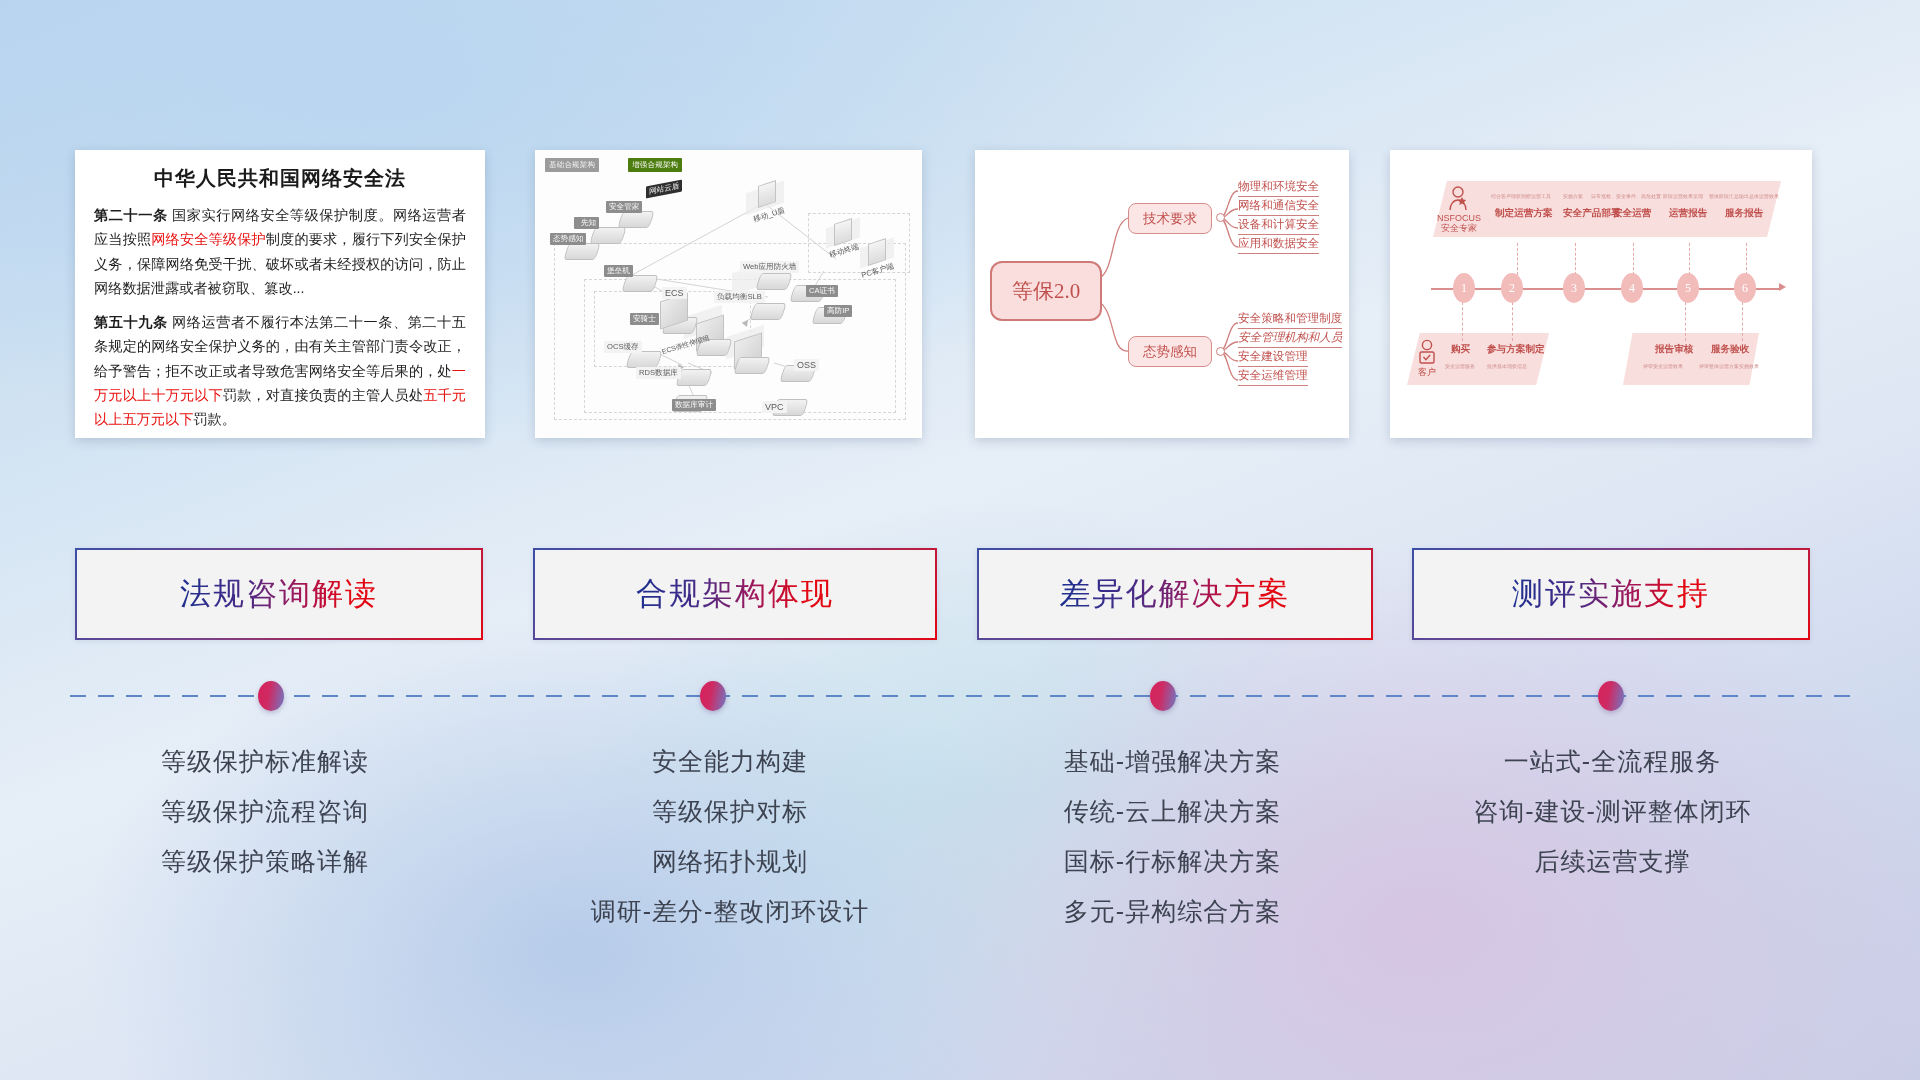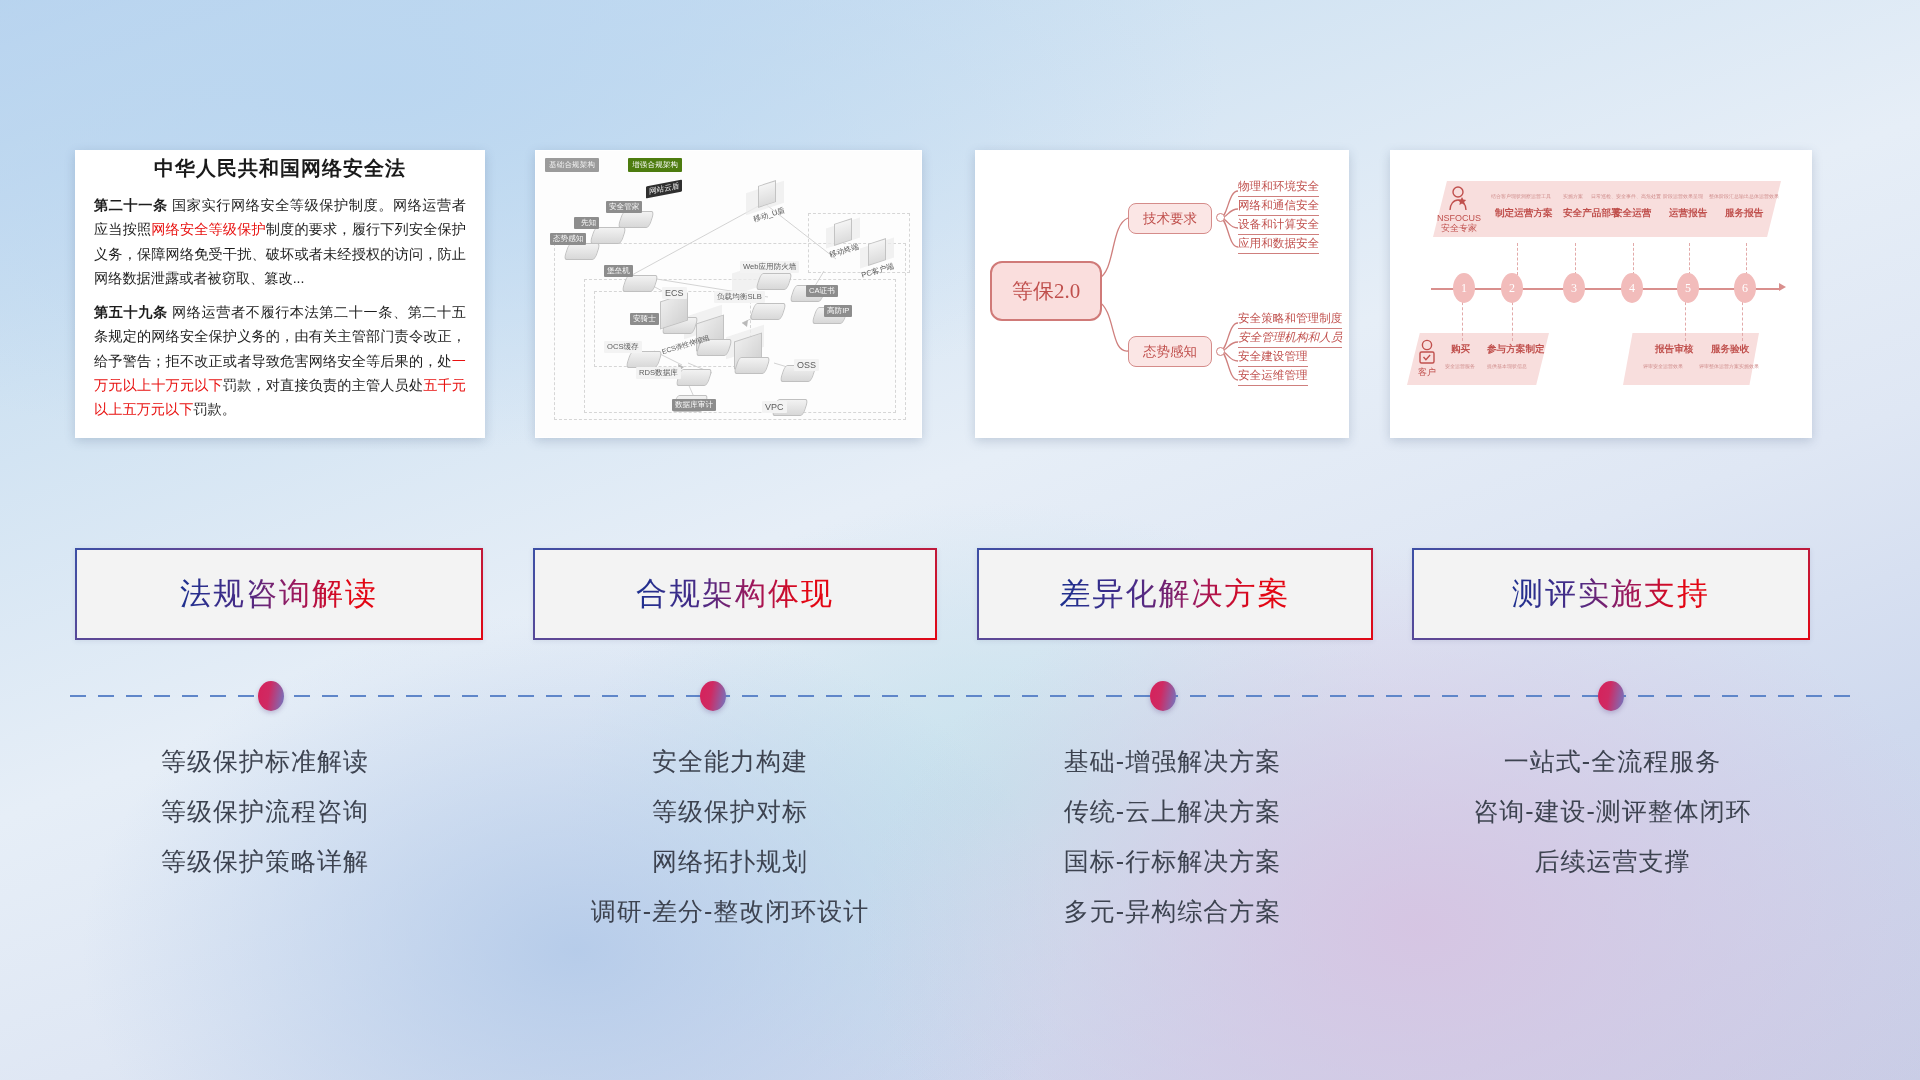--- a/index.html
+++ b/index.html
@@ -21,21 +21,21 @@
     box-shadow:0 3px 10px rgba(60,80,120,.22);
     border:1px solid rgba(255,255,255,.9);
     overflow:hidden;
   }
   #shot1{left:75px;width:408px;}
   #shot2{left:535px;width:385px;}
   #shot3{left:975px;width:372px;}
   #shot4{left:1390px;width:420px;}
 
   
-  .law{padding:4px 18px 10px 18px;box-sizing:border-box;height:100%;}
+  .law{padding:14px 18px 10px 18px;box-sizing:border-box;height:100%;}
   .law-title{
     text-align:center;font-weight:bold;font-size:20px;color:#1a1a1a;
     letter-spacing:1px;margin-bottom:11px;
   }
   .law p{margin:0 0 9px 0;font-size:14.2px;line-height:1.72;color:#1d1d1d;text-align:justify;}
   .law b{font-weight:bold;}
   .red{color:#e8100f;}
 
   
   .arch{position:relative;width:100%;height:100%;background:#fdfdfd;}

